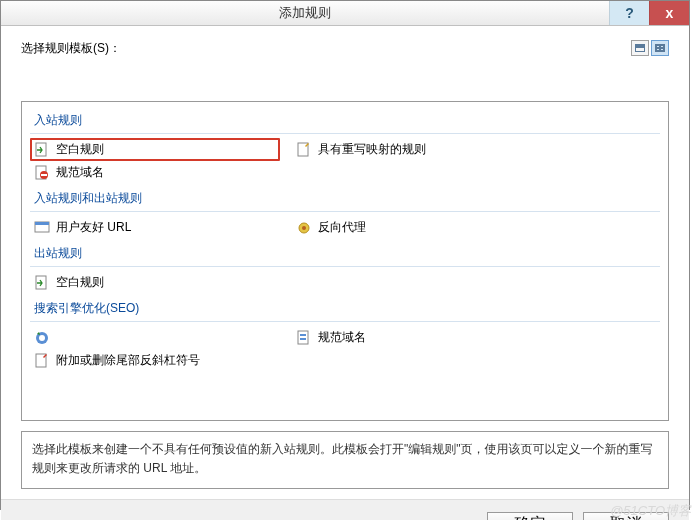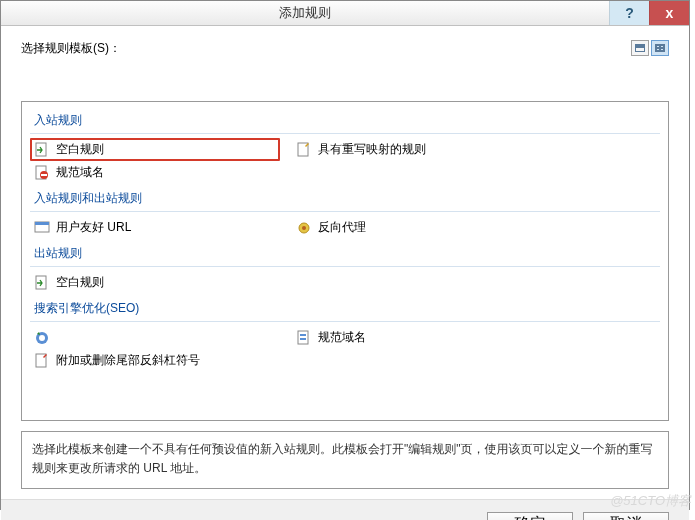--- a/index.html
+++ b/index.html
@@ -147,21 +147,21 @@
       background: linear-gradient(to bottom, #fdfdfd, #e5e5e5);
       font-size: 16px;
       display: flex;
       align-items: center;
       justify-content: center;
       cursor: default;
     }
     .watermark {
       position: absolute;
       right: 4px;
-      bottom: 10px;
+      bottom: 0;
       color: #d8d8d8;
       font-size: 13px;
       font-style: italic;
       pointer-events: none;
     }
   </style>
 </head>
 <body>
 
 <div class="dialog">

